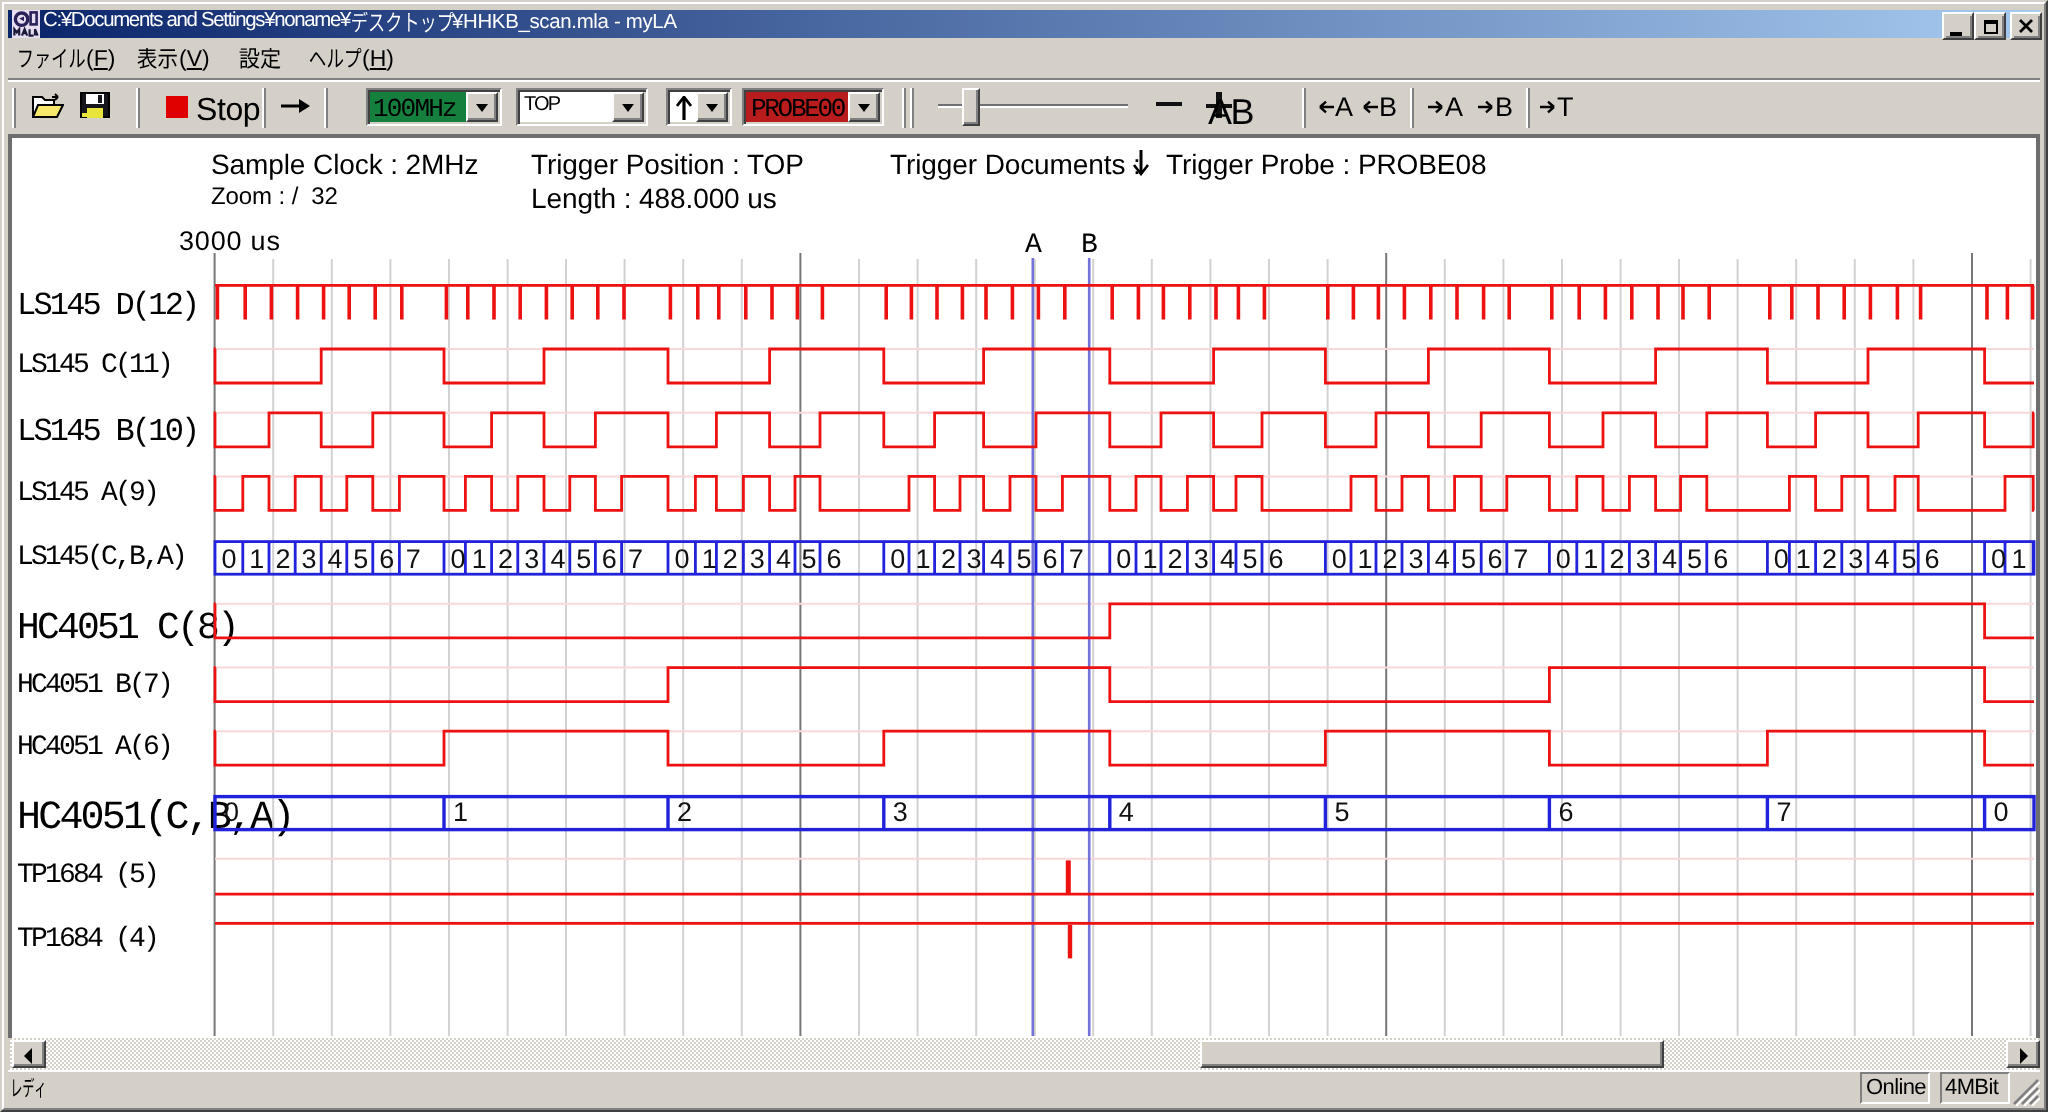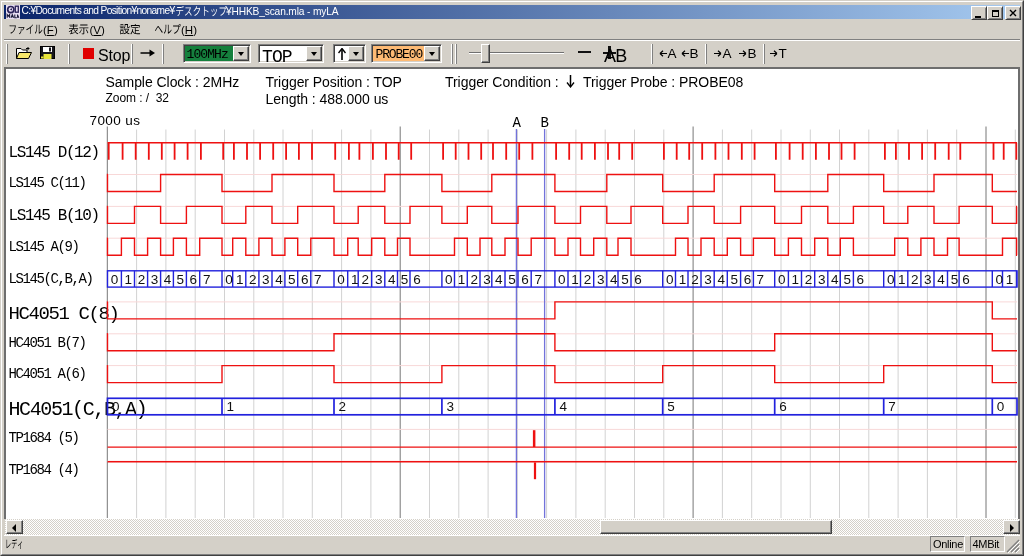--- a/index.html
+++ b/index.html
@@ -9,21 +9,21 @@
 <div class="abs" style="inset:1px;border:1px solid;border-color:#fff #808080 #808080 #fff"></div>
 
 <div class="abs" style="left:4px;top:4.5px;width:1016px;height:14.5px;background:linear-gradient(to right,#0a246a,#a6caf0)"></div>
 <svg class="abs" style="left:5.5px;top:4.5px" width="14" height="14" viewBox="0 0 14 14">
     <rect width="14" height="14" fill="#e8def2"></rect>
     <circle cx="4.8" cy="4.6" r="3.1" fill="none" stroke="#2a2258" stroke-width="1.7"></circle>
     <path d="M3.6 4.2l2.4-1v2.4z" fill="#2a2258"></path>
     <rect x="9.3" y="1.2" width="3" height="6" fill="none" stroke="#2a2258" stroke-width="1.3"></rect>
     <path d="M1.2 12.8V9.6l1.2 1.6 1.2-1.6v3.2M5 12.8l1.3-3.2 1.3 3.2M5.6 11.6h1.7M8.8 9.6v3.2h2M11.5 12.8V9.6l1.3 3.2" stroke="#1c1c3a" stroke-width="1.1" fill="none"></path>
   </svg>
-<div class="abs" style="left:21.5px;top:5px;color:#fff;font-size:10.2px;letter-spacing:-0.65px;white-space:nowrap">C:¥Documents and Position¥noname¥</div>
+<div class="abs" style="left:21.5px;top:5px;color:#fff;font-size:10.2px;letter-spacing:-0.65px;white-space:nowrap">C:¥Documents and Settings¥noname¥</div>
 <div class="abs" style="left:226px;top:5.5px;color:#fff;font-size:10.2px;letter-spacing:-0.15px;white-space:nowrap">¥HHKB_scan.mla - myLA</div>
 <svg style="position:absolute;left:175px;top:6px" width="52.6" height="13.5" viewBox="0 0 52.6 13.5">
     <path d="M2.1 1V2C2.4 2 2.7 1.9 2.9 1.9C3.4 1.9 5.4 1.9 5.9 1.9C6.2 1.9 6.5 2 6.7 2V1C6.5 1.1 6.2 1.1 5.9 1.1C5.4 1.1 3.4 1.1 2.9 1.1C2.7 1.1 2.4 1.1 2.1 1ZM7.2 0.1 6.7 0.3C6.9 0.8 7.2 1.5 7.4 1.9L7.9 1.7C7.7 1.2 7.4 0.5 7.2 0.1ZM8.1 -0.4 7.6 -0.1C7.9 0.3 8.2 1 8.4 1.5L8.8 1.2C8.7 0.8 8.3 0 8.1 -0.4ZM1.1 3.9V4.9C1.4 4.8 1.6 4.8 1.9 4.8H4.5C4.4 5.9 4.3 6.9 4 7.7C3.6 8.4 3 9.1 2.3 9.5L3 10.1C3.7 9.6 4.3 8.8 4.7 8C5 7.1 5.1 6.1 5.2 4.8H7.5C7.7 4.8 8 4.9 8.2 4.9V3.9C8 4 7.7 4 7.5 4C7 4 2.4 4 1.9 4C1.6 4 1.4 3.9 1.1 3.9Z M15.9 1.7 15.4 1.3C15.3 1.3 15.1 1.4 14.8 1.4C14.5 1.4 11.8 1.4 11.5 1.4C11.2 1.4 10.7 1.3 10.6 1.3V2.4C10.7 2.3 11.2 2.3 11.5 2.3C11.8 2.3 14.5 2.3 14.8 2.3C14.6 3.3 14 4.6 13.4 5.5C12.5 6.8 11.2 8.2 9.9 8.9L10.4 9.7C11.7 8.9 12.8 7.6 13.8 6.3C14.6 7.4 15.6 8.7 16.1 9.7L16.7 9.1C16.2 8.1 15.1 6.6 14.2 5.6C14.8 4.6 15.4 3.2 15.7 2.2C15.7 2.1 15.8 1.8 15.9 1.7Z M22.2 0.5 21.4 0.1C21.4 0.4 21.2 0.9 21.2 1.1C20.8 2.1 19.9 3.8 18.5 4.9L19 5.5C20 4.7 20.7 3.7 21.2 2.7H24.1C24 3.8 23.4 5.2 22.8 6.3C22 7.5 20.9 8.6 19.3 9.2L19.9 9.9C21.6 9.1 22.6 8.1 23.4 6.8C24.1 5.6 24.7 4 24.9 2.9C24.9 2.7 25 2.4 25.1 2.2L24.5 1.8C24.4 1.9 24.2 1.9 24 1.9H21.6L21.8 1.4C21.9 1.2 22.1 0.8 22.2 0.5Z M29.1 8.4C29.1 8.8 29.1 9.4 29 9.8H29.9C29.8 9.4 29.8 8.8 29.8 8.4L29.8 4.6C30.8 5 32.3 5.8 33.2 6.5L33.5 5.5C32.6 4.9 30.9 4.1 29.8 3.6V1.7C29.8 1.4 29.8 0.9 29.9 0.5H29C29.1 0.9 29.1 1.4 29.1 1.7C29.1 2.7 29.1 7.8 29.1 8.4Z M39 2.8 38.3 3.1C38.5 3.6 38.9 5.1 39 5.6L39.6 5.3C39.5 4.8 39.1 3.3 39 2.8ZM42.1 3.5 41.3 3.1C41.2 4.6 40.8 6.1 40.1 7.1C39.4 8.3 38.3 9.1 37.3 9.5L37.9 10.3C38.9 9.8 39.9 8.9 40.7 7.6C41.3 6.5 41.7 5.3 41.9 4C42 3.9 42 3.7 42.1 3.5ZM37 3.4 36.3 3.7C36.5 4.1 37 5.7 37.1 6.3L37.7 6C37.6 5.4 37.1 3.9 37 3.4Z M50.3 1.2C50.3 0.7 50.6 0.4 50.9 0.4C51.2 0.4 51.5 0.7 51.5 1.2C51.5 1.6 51.2 1.9 50.9 1.9C50.6 1.9 50.3 1.6 50.3 1.2ZM49.9 1.2C49.9 1.3 49.9 1.4 50 1.5L49.7 1.6C49.3 1.6 45.9 1.6 45.4 1.6C45.1 1.6 44.8 1.5 44.5 1.5V2.5C44.7 2.5 45 2.5 45.4 2.5C45.9 2.5 49.3 2.5 49.8 2.5C49.7 3.6 49.3 5.2 48.6 6.2C47.9 7.4 47 8.4 45.3 9L45.9 9.8C47.5 9.2 48.5 8.1 49.3 6.8C49.9 5.6 50.4 3.7 50.5 2.5L50.6 2.4C50.7 2.4 50.8 2.5 50.9 2.5C51.4 2.5 51.9 1.9 51.9 1.2C51.9 0.5 51.4 -0.1 50.9 -0.1C50.4 -0.1 49.9 0.5 49.9 1.2Z" fill="#fff"></path>
   </svg>
 
 <div class="abs" style="left:971px;top:6px;width:16px;height:14px;background:#d4d0c8;border:1px solid;border-color:#fff #404040 #404040 #fff;box-shadow:inset 1px 1px 0 #d4d0c8, inset -1px -1px 0 #808080">
     <div class="abs" style="left:3px;top:9px;width:6px;height:2px;background:#000"></div>
   </div>
 <div class="abs" style="left:987px;top:6px;width:16px;height:14px;background:#d4d0c8;border:1px solid;border-color:#fff #404040 #404040 #fff;box-shadow:inset 1px 1px 0 #d4d0c8, inset -1px -1px 0 #808080">
     <div class="abs" style="left:3.5px;top:3px;width:7px;height:7px;border:1px solid #000;border-top-width:2px"></div>
@@ -76,35 +76,35 @@
     <path d="M9.5 1.5L15 5L9.5 8.5Z" fill="#000"></path>
   </svg>
 <div style="position:absolute;left:162px;top:43.5px;width:2px;height:20px;border-left:1px solid #fff;border-right:1px solid #808080"></div>
 <div style="position:absolute;left:183px;top:44px;width:68px;height:18.5px;background:#15803d;border:1px solid;border-color:#808080 #fff #fff #808080;box-shadow:inset 1px 1px 0 #404040, inset -1px -1px 0 #d4d0c8">
     <div style="position:absolute;left:2.5px;top:2px;font-family:Liberation Mono,monospace;font-size:13px;letter-spacing:-0.9px">100MHz</div>
     <div style="position:absolute;right:1px;top:1px;width:16px;height:14.5px;background:#d4d0c8;border:1px solid;border-color:#fff #404040 #404040 #fff;box-shadow:inset -1px -1px 0 #808080">
       <div style="position:absolute;left:4px;top:5px;width:0;height:0;border-left:3.5px solid transparent;border-right:3.5px solid transparent;border-top:4px solid #000"></div>
     </div>
   </div>
 <div style="position:absolute;left:258px;top:44px;width:66px;height:18.5px;background:#fff;border:1px solid;border-color:#808080 #fff #fff #808080;box-shadow:inset 1px 1px 0 #404040, inset -1px -1px 0 #d4d0c8">
-    <div style="position:absolute;left:3px;top:2px;font-family:Liberation Mono, monospace;font-size:18px;letter-spacing:-0.9px">TOP</div>
+    <div style="position:absolute;left:3px;top:2px;font-family:Liberation Sans, sans-serif;font-size:10px;letter-spacing:-0.9px">TOP</div>
     <div style="position:absolute;right:1px;top:1px;width:16px;height:14.5px;background:#d4d0c8;border:1px solid;border-color:#fff #404040 #404040 #fff;box-shadow:inset -1px -1px 0 #808080">
       <div style="position:absolute;left:4px;top:5px;width:0;height:0;border-left:3.5px solid transparent;border-right:3.5px solid transparent;border-top:4px solid #000"></div>
     </div>
   </div>
 <div style="position:absolute;left:333px;top:44px;width:33px;height:18.5px;background:#fff;border:1px solid;border-color:#808080 #fff #fff #808080;box-shadow:inset 1px 1px 0 #404040, inset -1px -1px 0 #d4d0c8">
     <div style="position:absolute;left:4px;top:2px;font-family:Liberation Mono,monospace;font-size:13px;letter-spacing:-0.9px"><svg width="8" height="13" viewBox="0 0 8 13" style="margin-top:0.5px">
         <path d="M4 1V12" stroke="#000" stroke-width="1.6"></path>
         <path d="M0.5 5L4 0.5L7.5 5" fill="none" stroke="#000" stroke-width="1.4"></path>
       </svg></div>
     <div style="position:absolute;right:1px;top:1px;width:16px;height:14.5px;background:#d4d0c8;border:1px solid;border-color:#fff #404040 #404040 #fff;box-shadow:inset -1px -1px 0 #808080">
       <div style="position:absolute;left:4px;top:5px;width:0;height:0;border-left:3.5px solid transparent;border-right:3.5px solid transparent;border-top:4px solid #000"></div>
     </div>
   </div>
-<div style="position:absolute;left:371px;top:44px;width:71px;height:18.5px;background:#fdba74;border:1px solid;border-color:#808080 #fff #fff #808080;box-shadow:inset 1px 1px 0 #404040, inset -1px -1px 0 #d4d0c8">
+<div style="position:absolute;left:371px;top:44px;width:71px;height:18.5px;background:#b91c1c;border:1px solid;border-color:#808080 #fff #fff #808080;box-shadow:inset 1px 1px 0 #404040, inset -1px -1px 0 #d4d0c8">
     <div style="position:absolute;left:3.5px;top:2px;font-family:Liberation Mono,monospace;font-size:13px;letter-spacing:-1.15px">PROBE00</div>
     <div style="position:absolute;right:1px;top:1px;width:16px;height:14.5px;background:#d4d0c8;border:1px solid;border-color:#fff #404040 #404040 #fff;box-shadow:inset -1px -1px 0 #808080">
       <div style="position:absolute;left:4px;top:5px;width:0;height:0;border-left:3.5px solid transparent;border-right:3.5px solid transparent;border-top:4px solid #000"></div>
     </div>
   </div>
 <div style="position:absolute;left:450.5px;top:43.5px;width:2px;height:20px;border-left:1px solid #fff;border-right:1px solid #808080"></div>
 <div style="position:absolute;left:454.5px;top:43.5px;width:2px;height:20px;border-left:1px solid #fff;border-right:1px solid #808080"></div>
 <div class="abs" style="left:468.5px;top:51.5px;width:95.5px;height:2.5px;border-top:1.5px solid #707070;border-bottom:1px solid #fff"></div>
 <div class="abs" style="left:481px;top:43.5px;width:9px;height:19px;background:#d4d0c8;border:1px solid;border-color:#fff #404040 #404040 #fff;box-shadow:inset -1px -1px 0 #808080"></div>
 <div class="abs" style="left:577.5px;top:50.8px;width:13px;height:2.2px;background:#111"></div>
@@ -136,27 +136,27 @@
     <path d="M0 3.5H7M7 3.5L4 0.8M7 3.5L4 6.2" stroke="#000" stroke-width="1.2" fill="none"></path>
   </svg>
 <div class="abs" style="left:778.5px;top:45.8px;font-size:13.5px">T</div>
 
 <div class="abs" style="left:4px;top:67px;width:1015.5px;height:452px;background:#fff;border-top:2px solid #6e6e6e;border-left:2px solid #6e6e6e;border-right:2px solid #6e6e6e"></div>
 
 <div class="abs" style="left:105.5px;top:73.6px;font-size:14px;letter-spacing:-0.05px">Sample Clock : 2MHz</div>
 <div class="abs" style="left:105.5px;top:91.2px;font-size:12px;letter-spacing:-0.05px">Zoom : /&nbsp;&nbsp;32</div>
 <div class="abs" style="left:265.5px;top:73.6px;font-size:14px;letter-spacing:-0.05px">Trigger Position : TOP</div>
 <div class="abs" style="left:265.5px;top:91.2px;font-size:14px;letter-spacing:-0.05px">Length : 488.000 us</div>
-<div class="abs" style="left:445px;top:73.6px;font-size:14px;letter-spacing:-0.05px">Trigger Condition :</div>
+<div class="abs" style="left:445px;top:73.6px;font-size:14px;letter-spacing:-0.05px">Trigger Documents :</div>
 <svg class="abs" style="left:566px;top:75px" width="9" height="13" viewBox="0 0 9 13">
     <path d="M4.5 0V11" stroke="#000" stroke-width="1.5"></path>
     <path d="M1 7.5L4.5 12L8 7.5" fill="none" stroke="#000" stroke-width="1.3"></path>
   </svg>
 <div class="abs" style="left:583px;top:73.6px;font-size:14px;letter-spacing:-0.05px">Trigger Probe : PROBE08</div>
-<div class="abs" style="left:89.5px;top:112.9px;font-size:13.5px;letter-spacing:0.4px">7000 us</div>
+<div class="abs" style="left:89.5px;top:112.9px;font-size:13.5px;letter-spacing:0.4px">3000 us</div>
 <div class="abs" style="left:512.5px;top:114.7px;font-family:'Liberation Mono',monospace;font-size:14px">A</div>
 <div class="abs" style="left:540.5px;top:114.7px;font-family:'Liberation Mono',monospace;font-size:14px">B</div>
 <div style="position:absolute;left:8.5px;top:143.5px;font-family:'Liberation Mono',monospace;font-size:16px;letter-spacing:-1.4px">LS145 D(12)</div>
 <div style="position:absolute;left:8.5px;top:175.3px;font-family:'Liberation Mono',monospace;font-size:14px;letter-spacing:-1.4px">LS145 C(11)</div>
 <div style="position:absolute;left:8.5px;top:207.2px;font-family:'Liberation Mono',monospace;font-size:16px;letter-spacing:-1.4px">LS145 B(10)</div>
 <div style="position:absolute;left:8.5px;top:239.1px;font-family:'Liberation Mono',monospace;font-size:14px;letter-spacing:-1.4px">LS145 A(9)</div>
 <div style="position:absolute;left:8.5px;top:270.9px;font-family:'Liberation Mono',monospace;font-size:14px;letter-spacing:-1.4px">LS145(C,B,A)</div>
 <div style="position:absolute;left:8.5px;top:302.8px;font-family:'Liberation Mono',monospace;font-size:19px;letter-spacing:-1.4px">HC4051 C(8)</div>
 <div style="position:absolute;left:8.5px;top:334.6px;font-family:Liberation Mono, monospace;font-size:14px;letter-spacing:-1.4px">HC4051 B(7)</div>
 <div style="position:absolute;left:8.5px;top:366.4px;font-family:'Liberation Mono',monospace;font-size:14px;letter-spacing:-1.4px">HC4051 A(6)</div>

